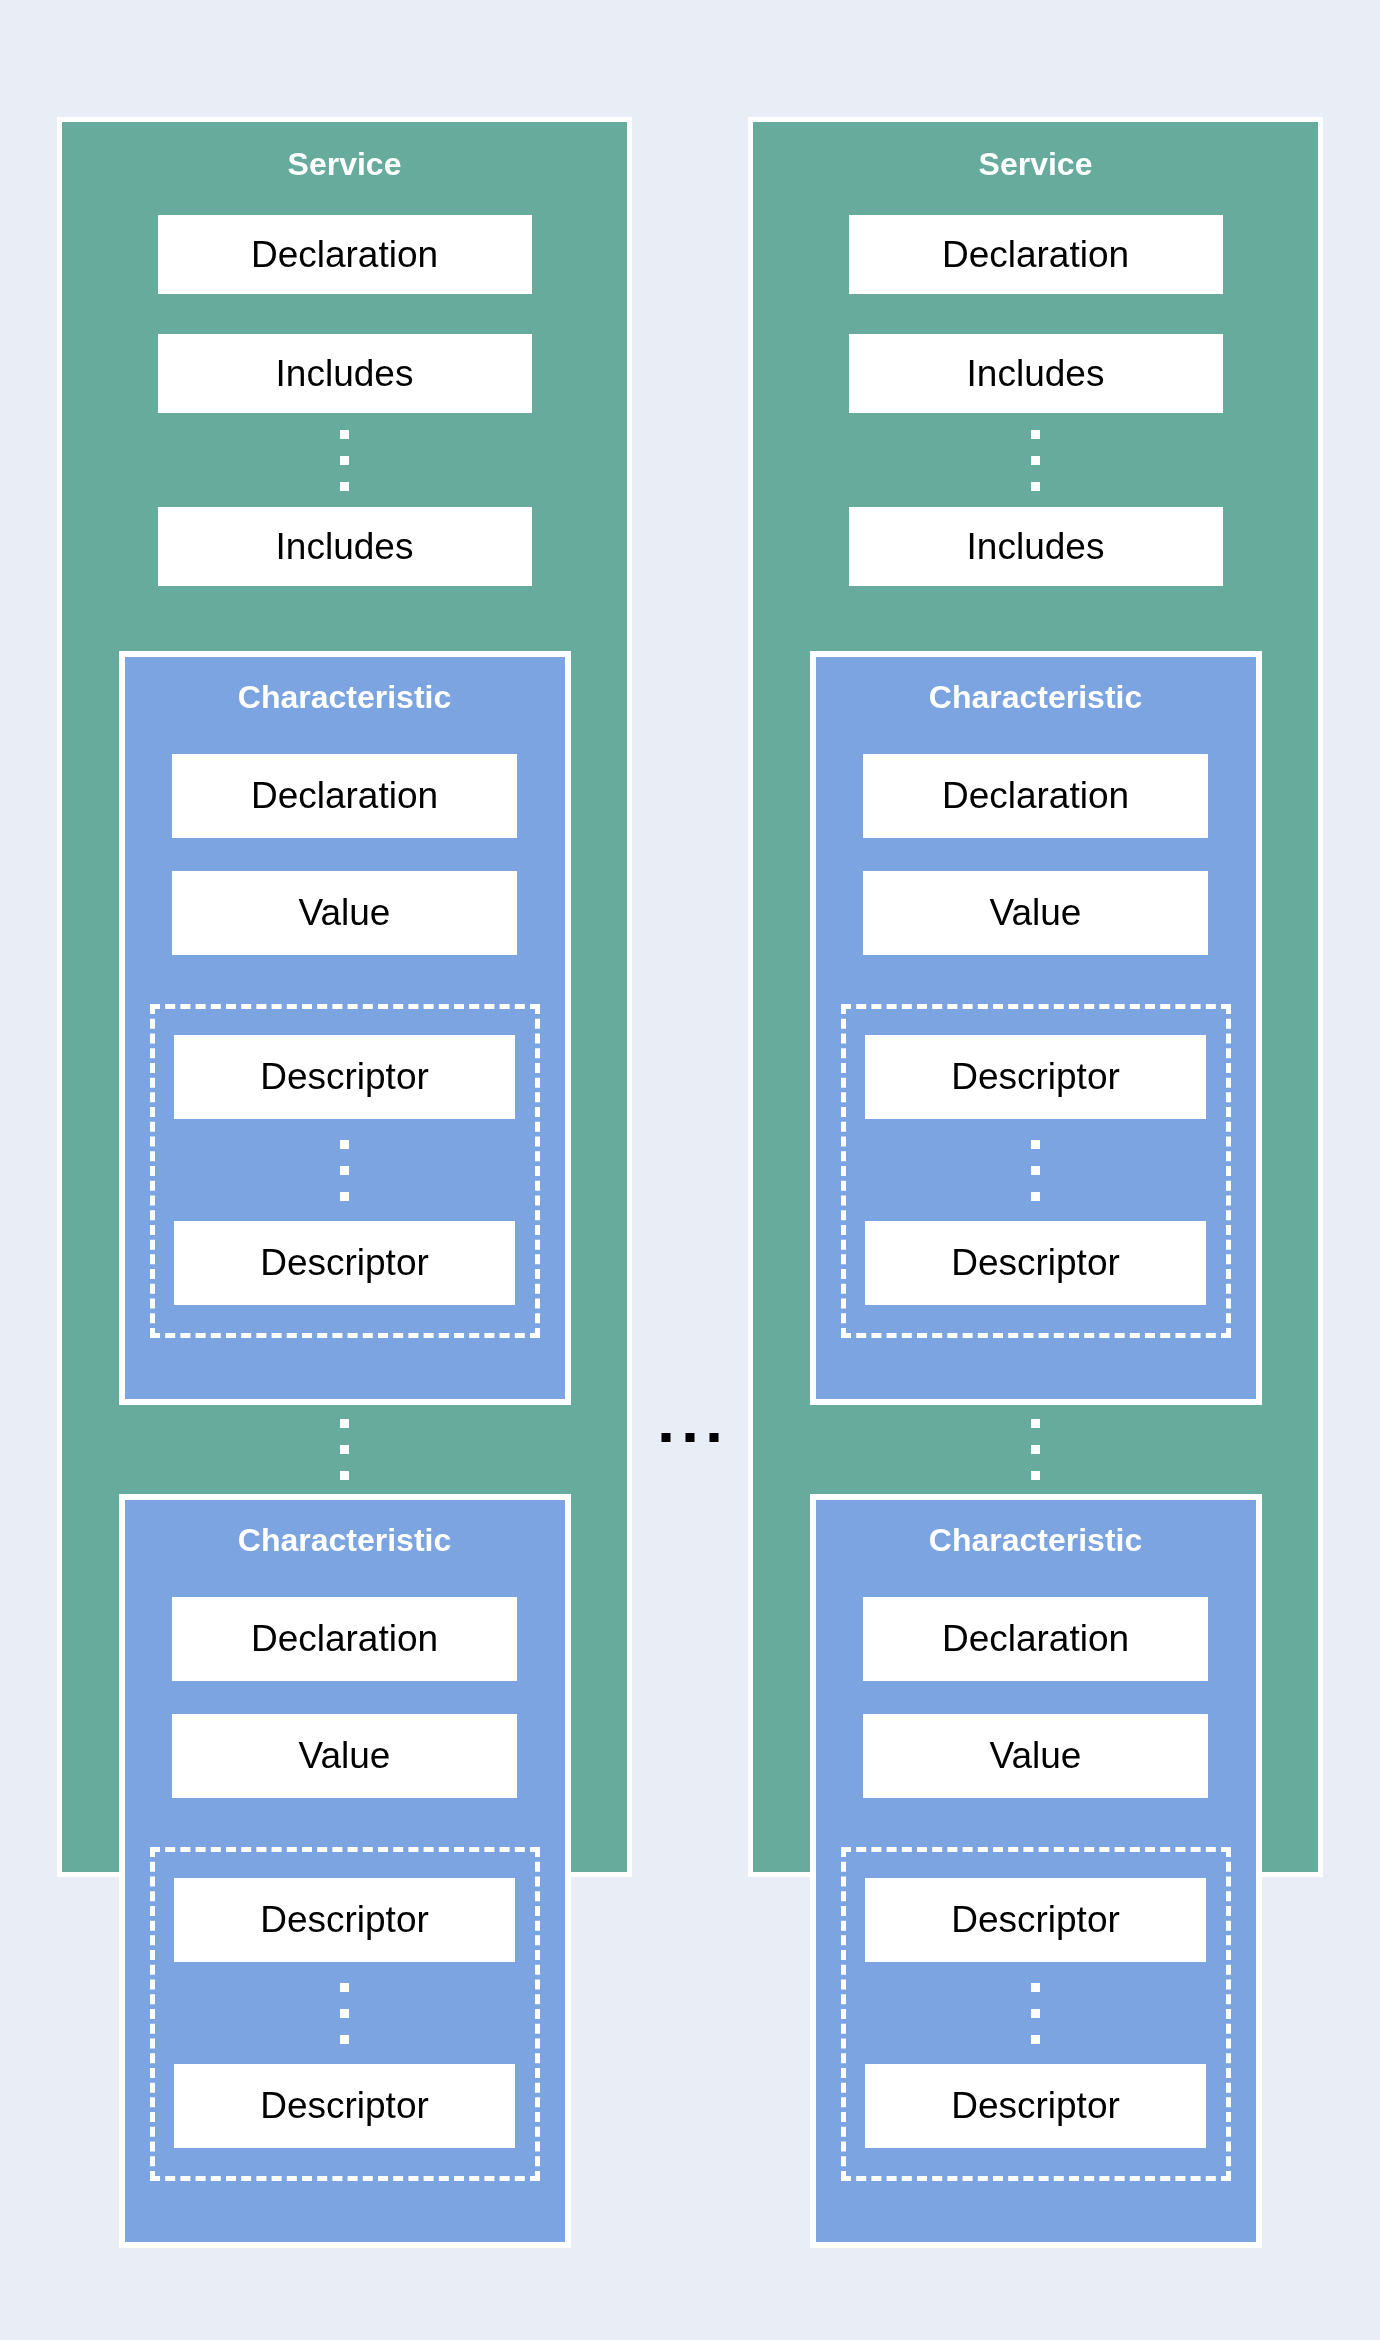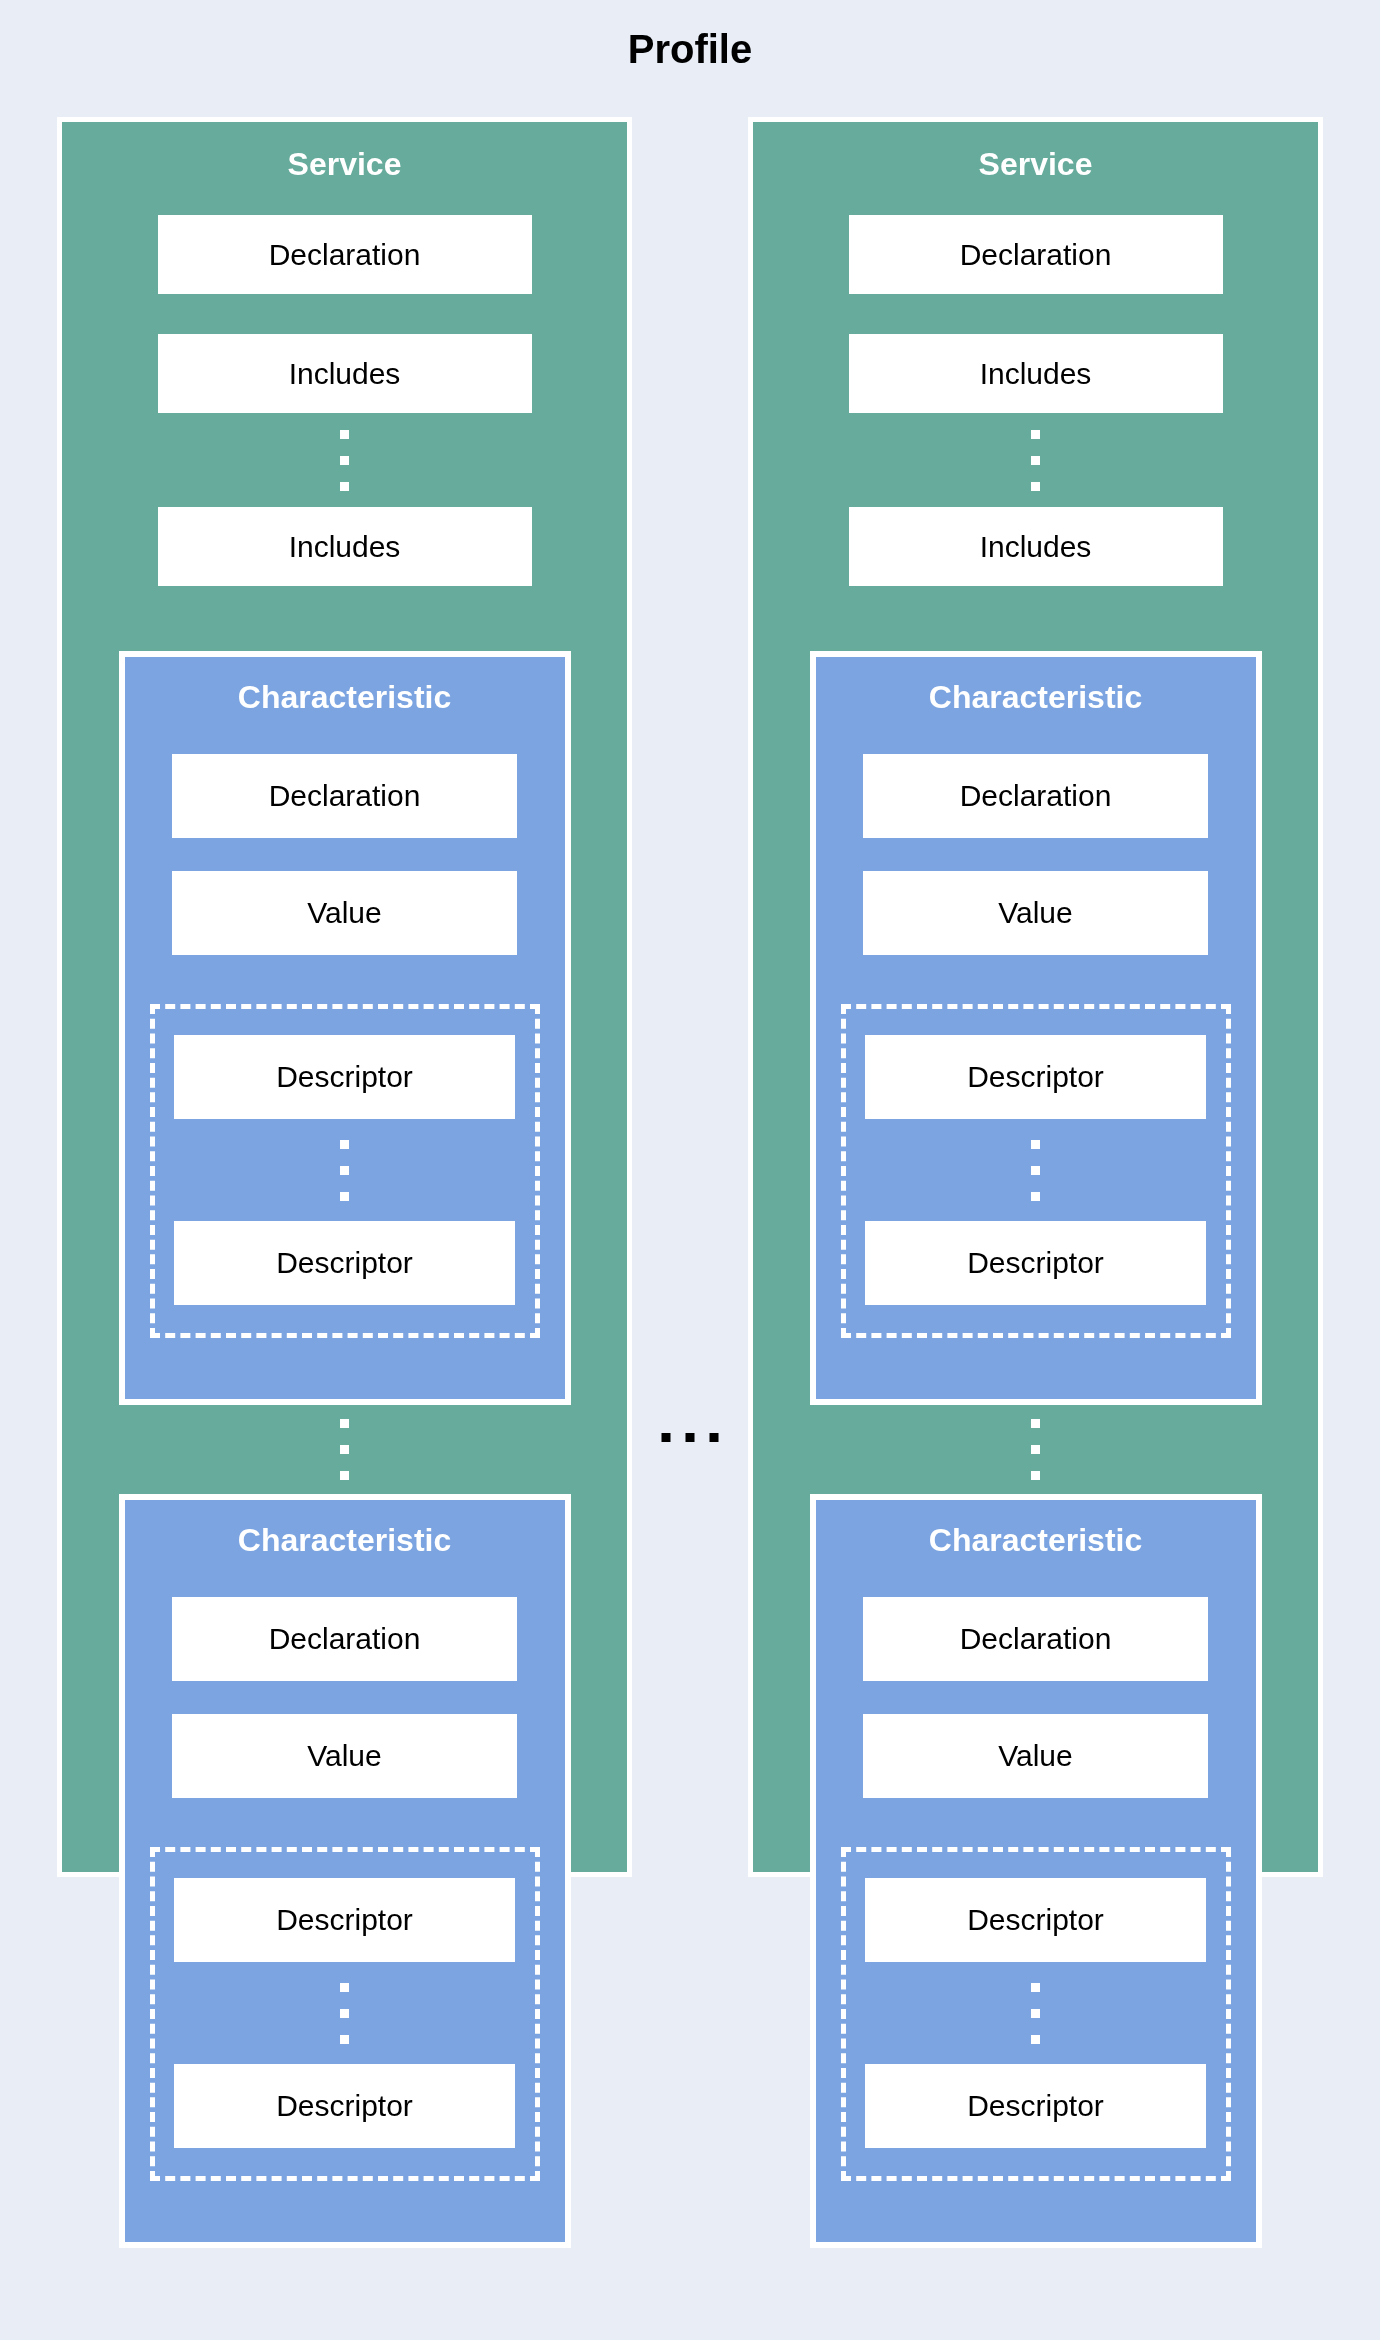--- a/index.html
+++ b/index.html
@@ -51,21 +51,21 @@
     margin-top: 22px;
     height: 40px;
     line-height: 40px;
     font-size: 32px;
     font-weight: bold;
     color: var(--header_text);
   }
   .wbox {
     background: var(--box);
     color: var(--text);
-    font-size: 30px;
+    font-size: 37px;
     display: flex;
     align-items: center;
     justify-content: center;
     flex-shrink: 0;
   }
   .sbox { width: 374px; height: 79px; }
   .svc-decl { margin-top: 31px; }
   .svc-inc1 { margin-top: 40px; }
   .v-ellipsis {
     display: flex;
@@ -127,21 +127,20 @@
     transform: translateX(-50%);
     display: flex;
     gap: 15px;
   }
 </style>
 </head>
 <body>
 
 <div class="page">
 
-  <div class="title">Profile</div>
 
   <div class="columns">
 
     <div class="service">
       <div class="service-header">Service</div>
       <div class="wbox sbox svc-decl">Declaration</div>
       <div class="wbox sbox svc-inc1">Includes</div>
       <div class="v-ellipsis zone-svc">
         <span class="sq"></span>
         <span class="sq"></span>

